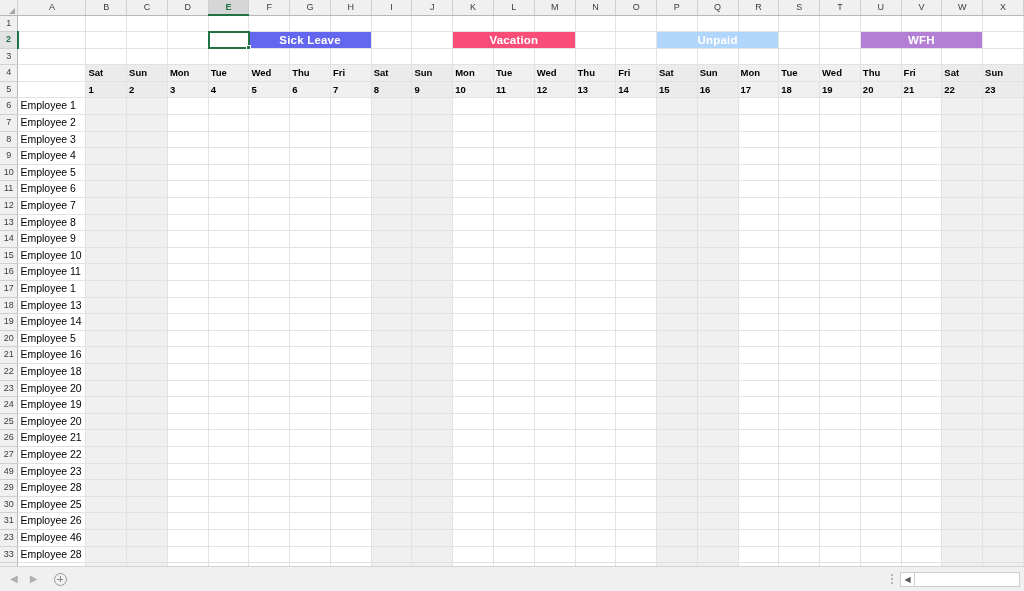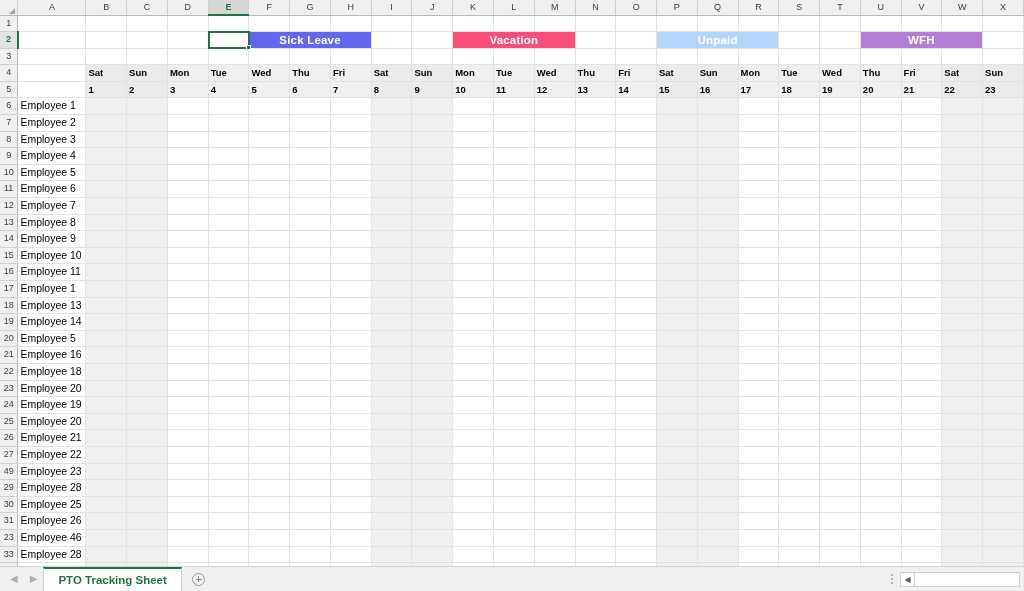--- a/index.html
+++ b/index.html
@@ -1108,25 +1108,20 @@
     <div id="selbox" style="left: 208px; top: 31px; width: 42px; height: 18px;">
       <span class="handle"></span>
     </div>
   </div>
 
   <div class="bottombar">
     <div class="tabnav">
       <span class="arrow">◀</span>
       <span class="arrow">▶</span>
     </div>
-    <div class="sheettabs">
-      <div class="sheettab">
-        <span>PTO Tracking Sheet</span>
-      </div>
-    </div>
     <div class="addsheet">
       <span class="plus"></span>
     </div>
     <div class="spacer"></div>
     <div class="dotsgrip">
       <i></i>
         <i></i>
         <i></i>
     </div>
     <div class="hscroll">

